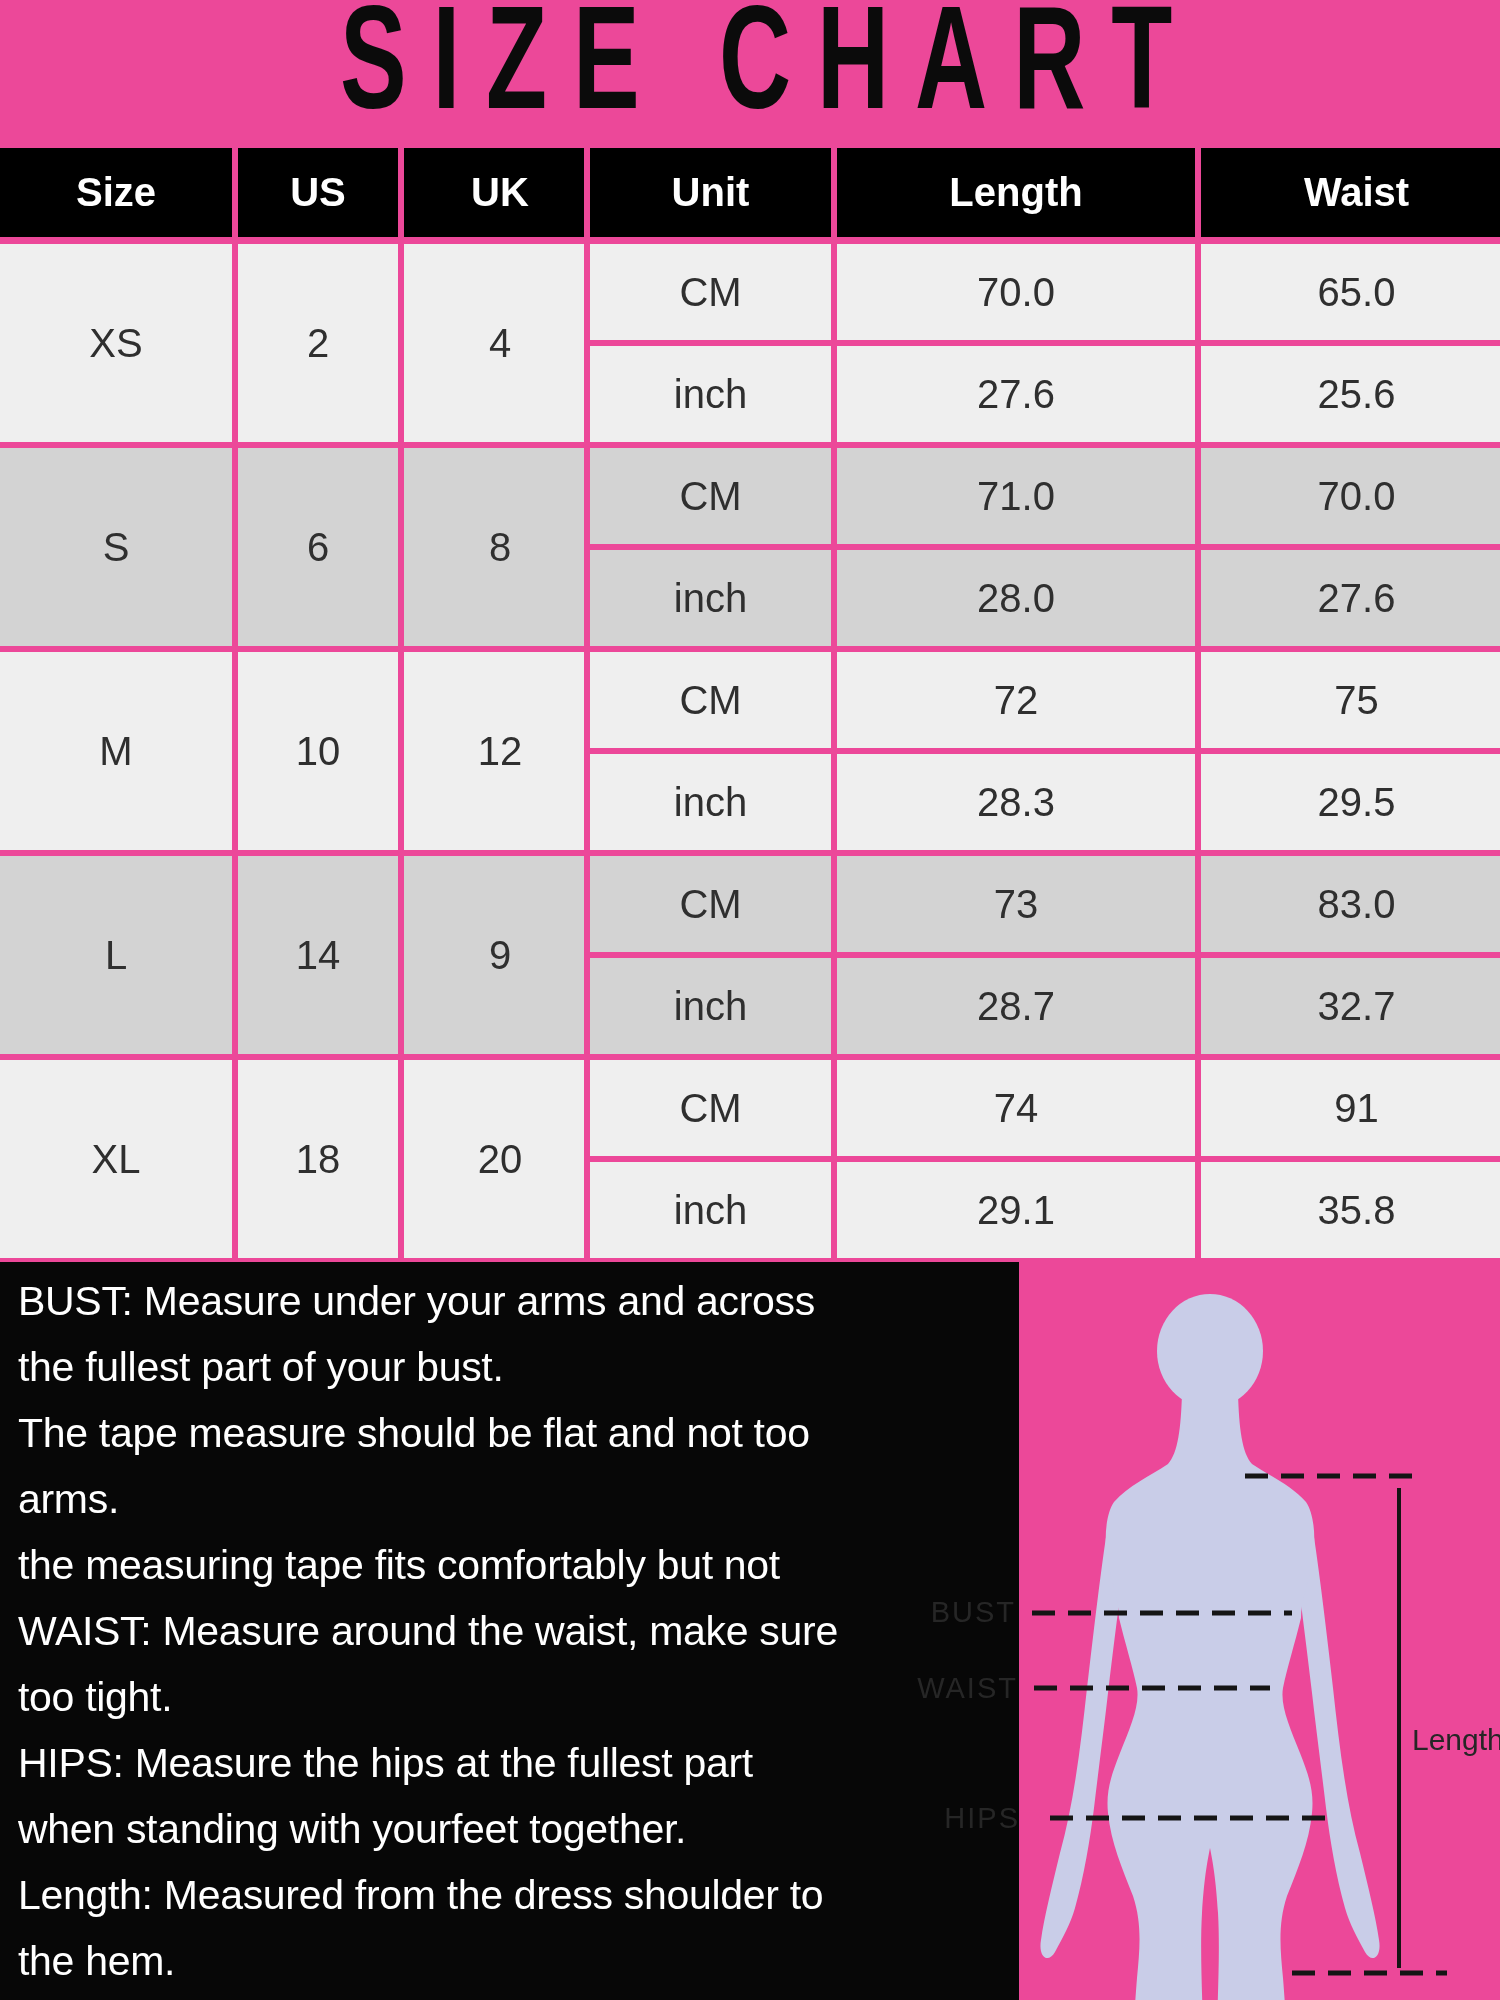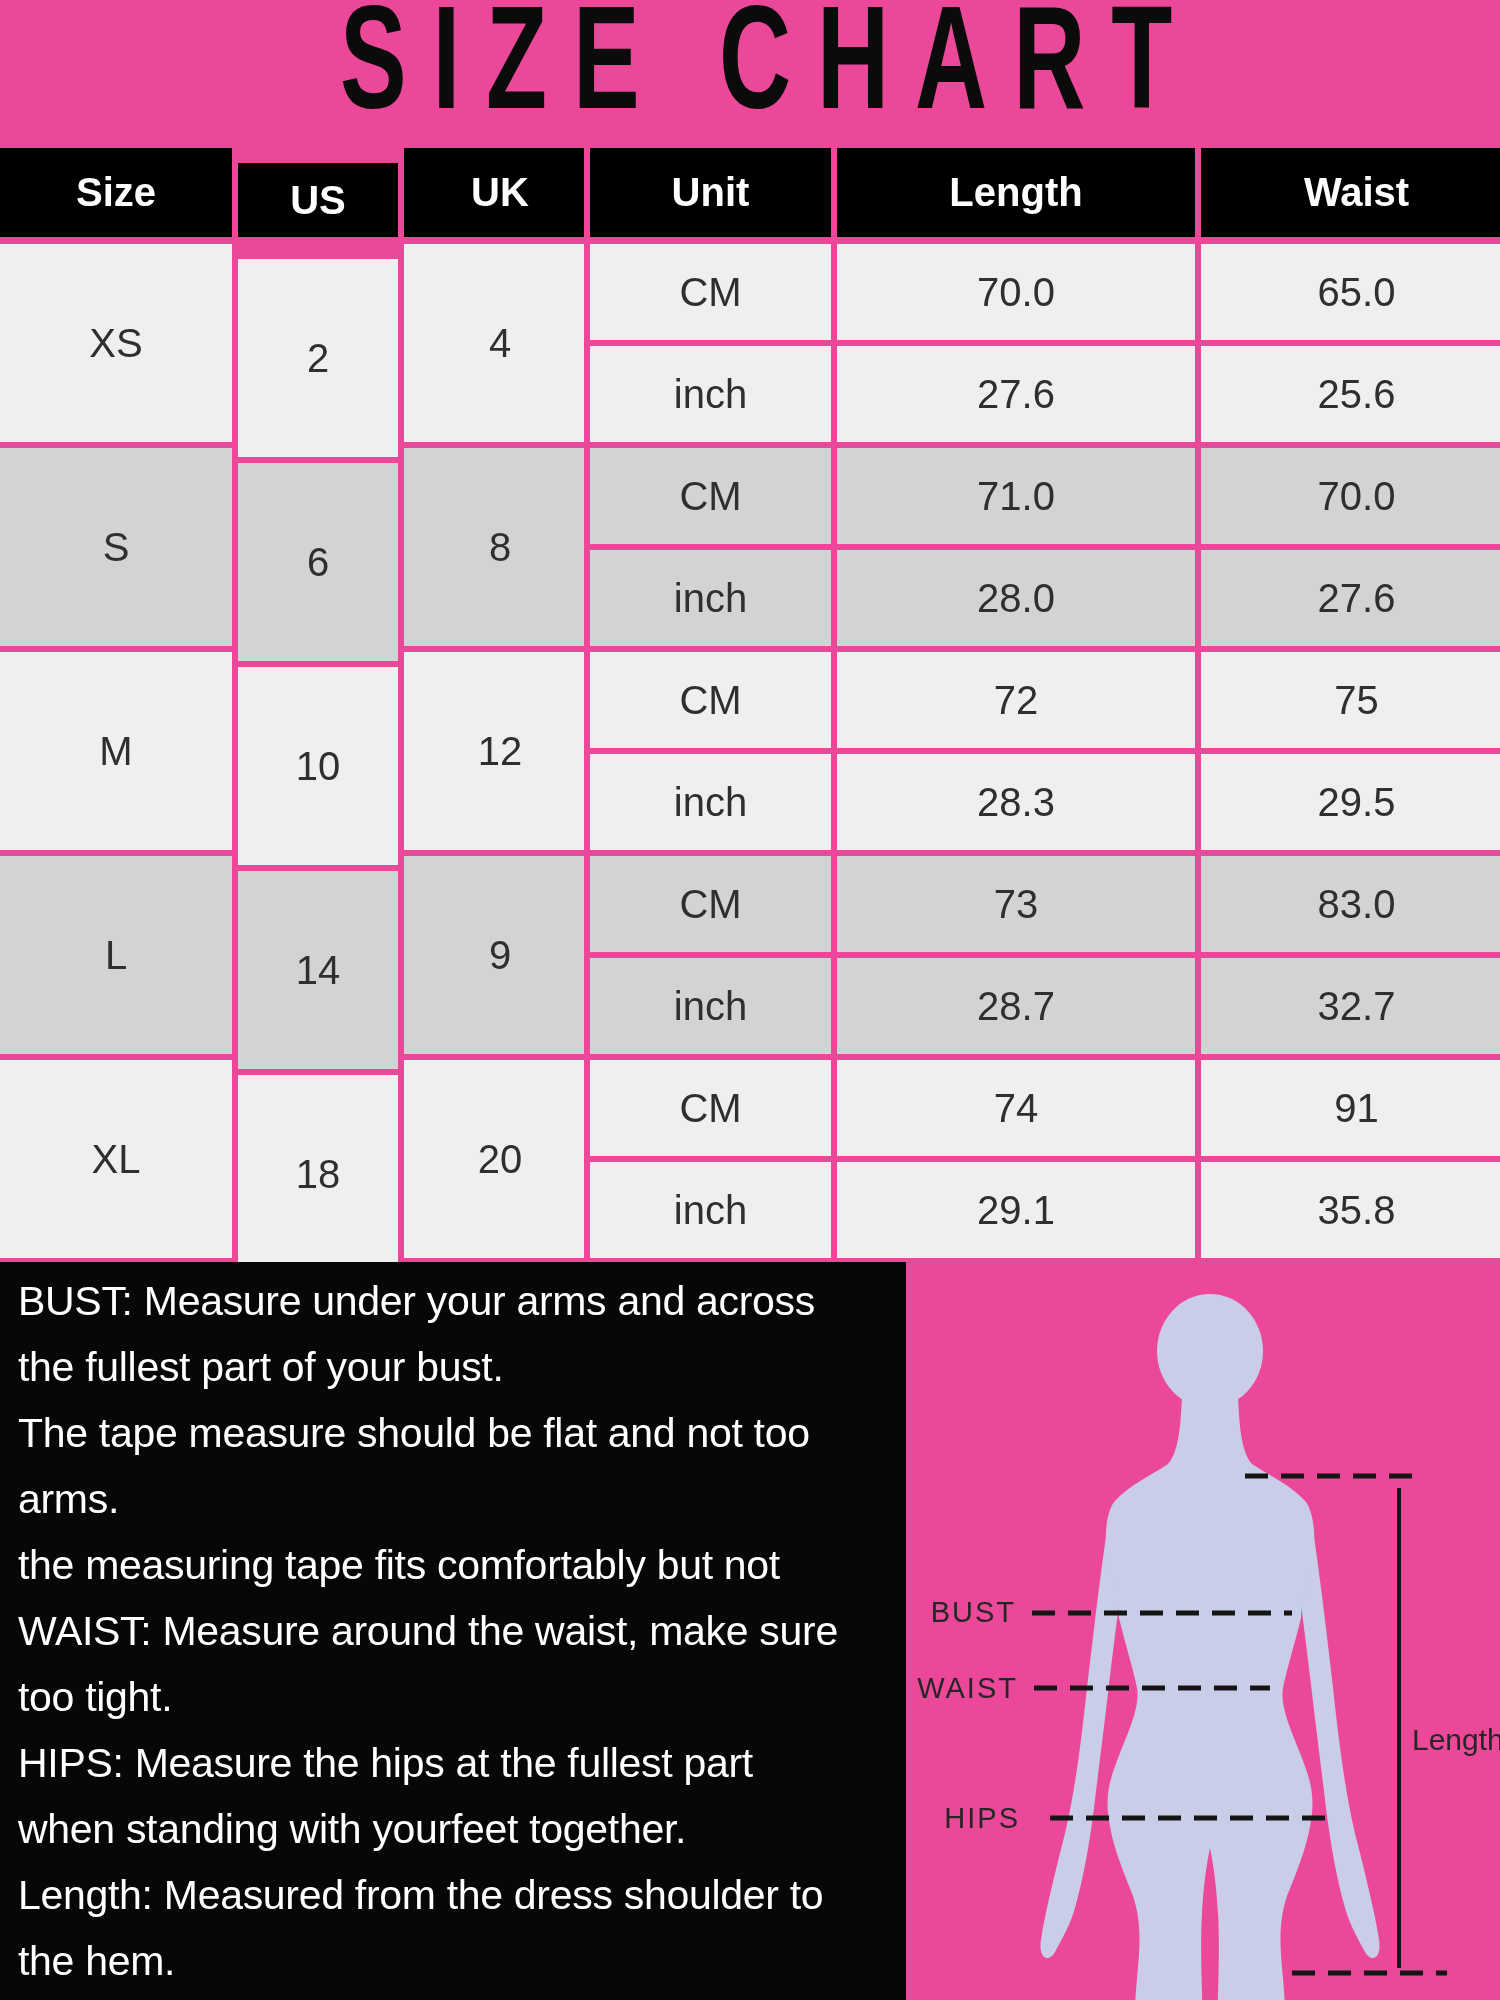--- a/index.html
+++ b/index.html
@@ -28,38 +28,38 @@
 
   
   .size-table{position:absolute;top:148px;left:0;width:1324px;}
   .thead{display:flex;gap:6px;height:89px;margin-bottom:7px;}
   .th{
     background:var(--header-bg,#000);
     color:#ffffff;font-weight:700;font-size:40px;
     display:flex;align-items:center;justify-content:center;
   }
   .col-size{width:232px;flex:none;}
-  .col-us{width:160px;flex:none;margin-top:15px;}
+  .col-us{width:160px;flex:none;}
   .col-uk{width:168px;flex:none;padding-left:12px;}
   .col-unit{width:241px;flex:none;}
   .col-length{width:358px;flex:none;}
   .col-waist{width:311px;flex:none;}
 
   .group{display:flex;gap:6px;height:198px;margin-bottom:6px;}
   .cell{display:flex;align-items:center;justify-content:center;}
   .span2{height:198px;}
   .stack{display:flex;flex-direction:column;gap:6px;}
   .stack .sub{height:96px;}
   .shade-light .cell{background:var(--row-light,#efefef);}
   .shade-dark  .cell{background:var(--row-dark,#d3d3d3);}
   .val{font-size:40px;color:#2f2f2f;}
 
   
   .panel{
-    position:absolute;left:0;top:1262px;width:906px;height:738px;
+    position:absolute;left:0;top:1262px;width:1019px;height:738px;
     background:var(--panel-bg,#070707);
     box-sizing:border-box;
     padding:6px 11px 0 18px;
   }
   .line{
     color:#ffffff;font-size:41px;line-height:66px;
     letter-spacing:-0.3px;
     white-space:nowrap;
   }
 

